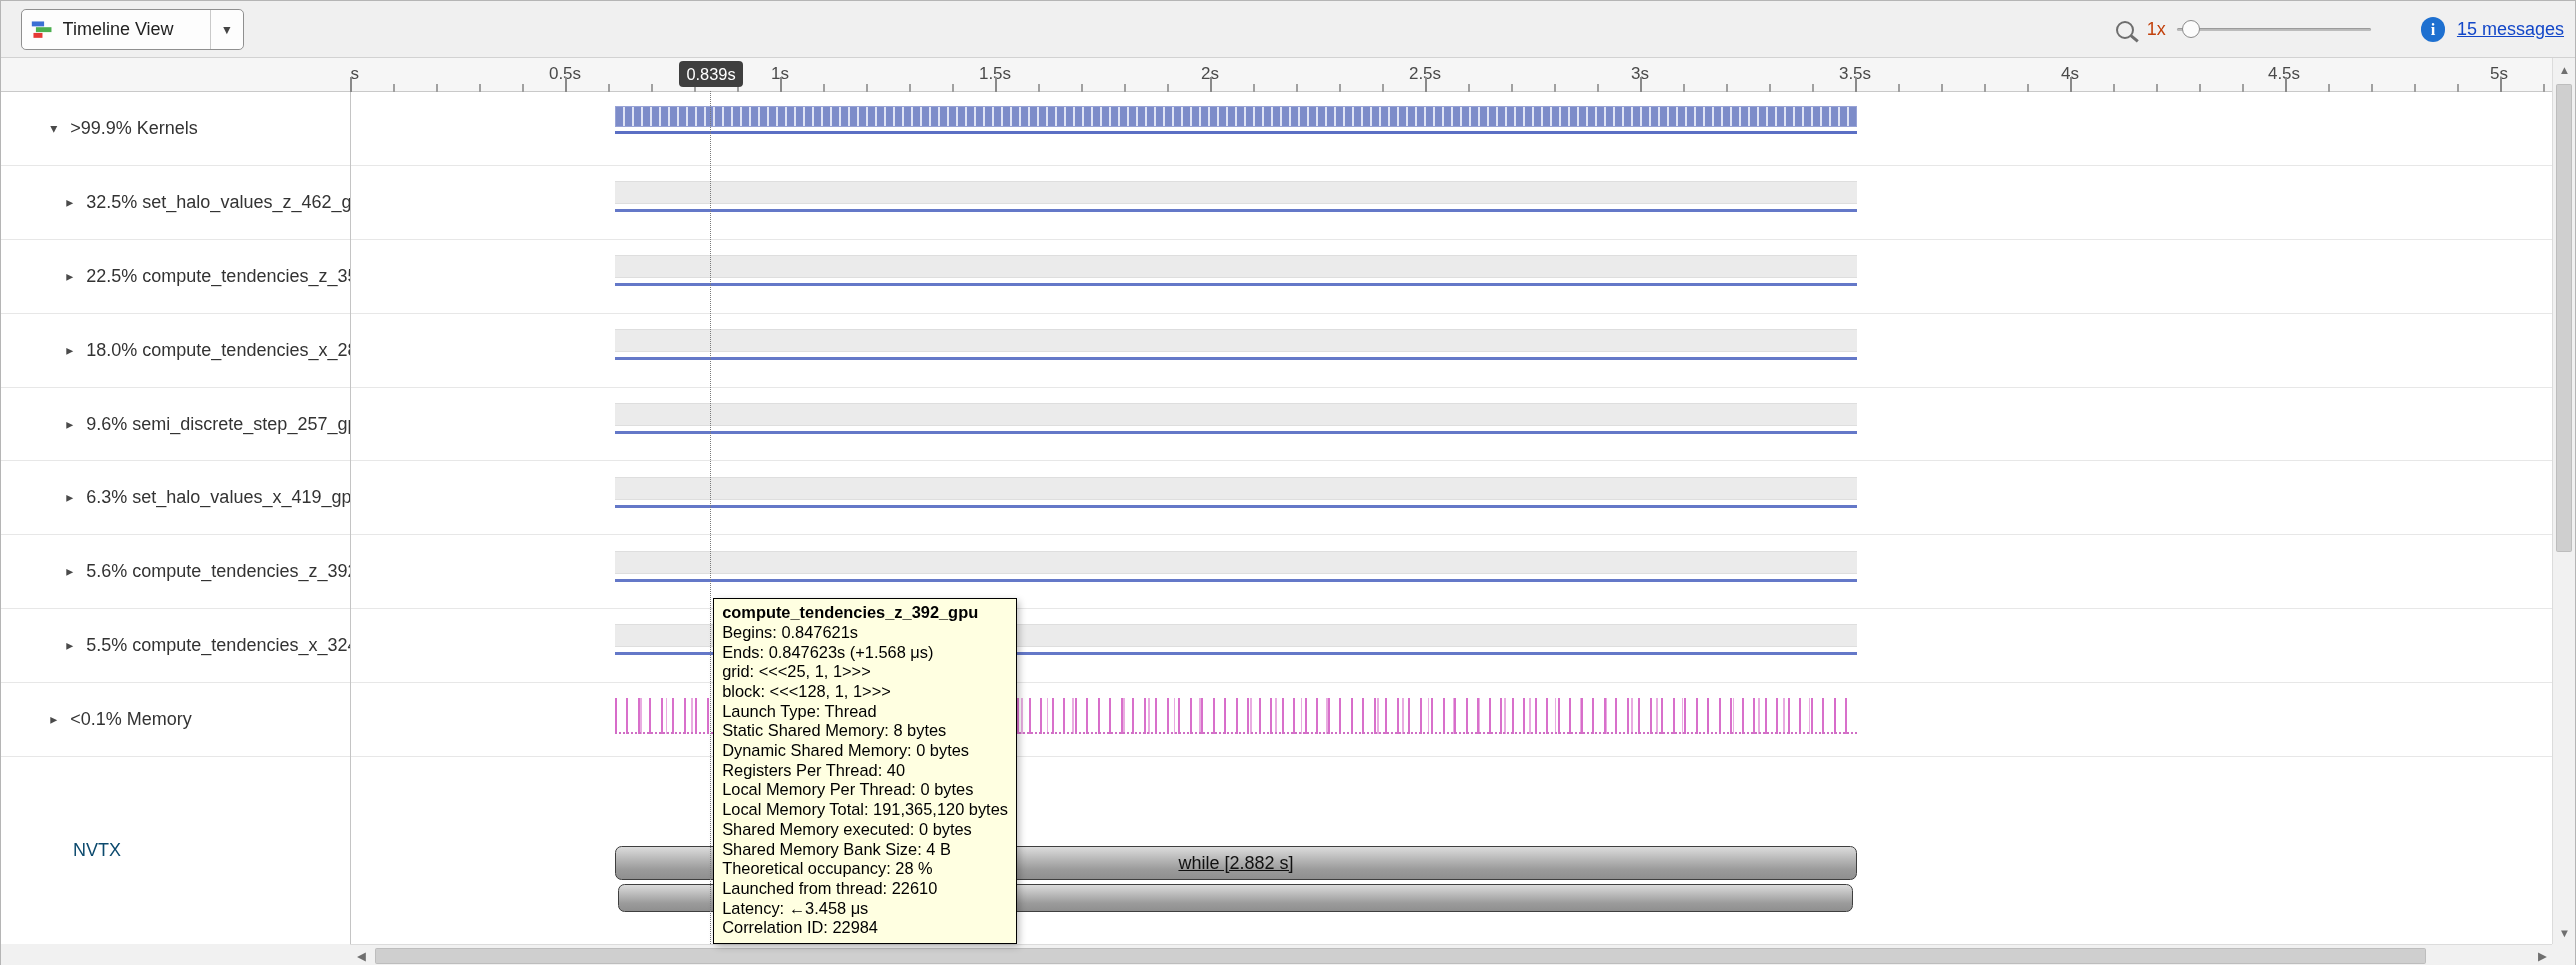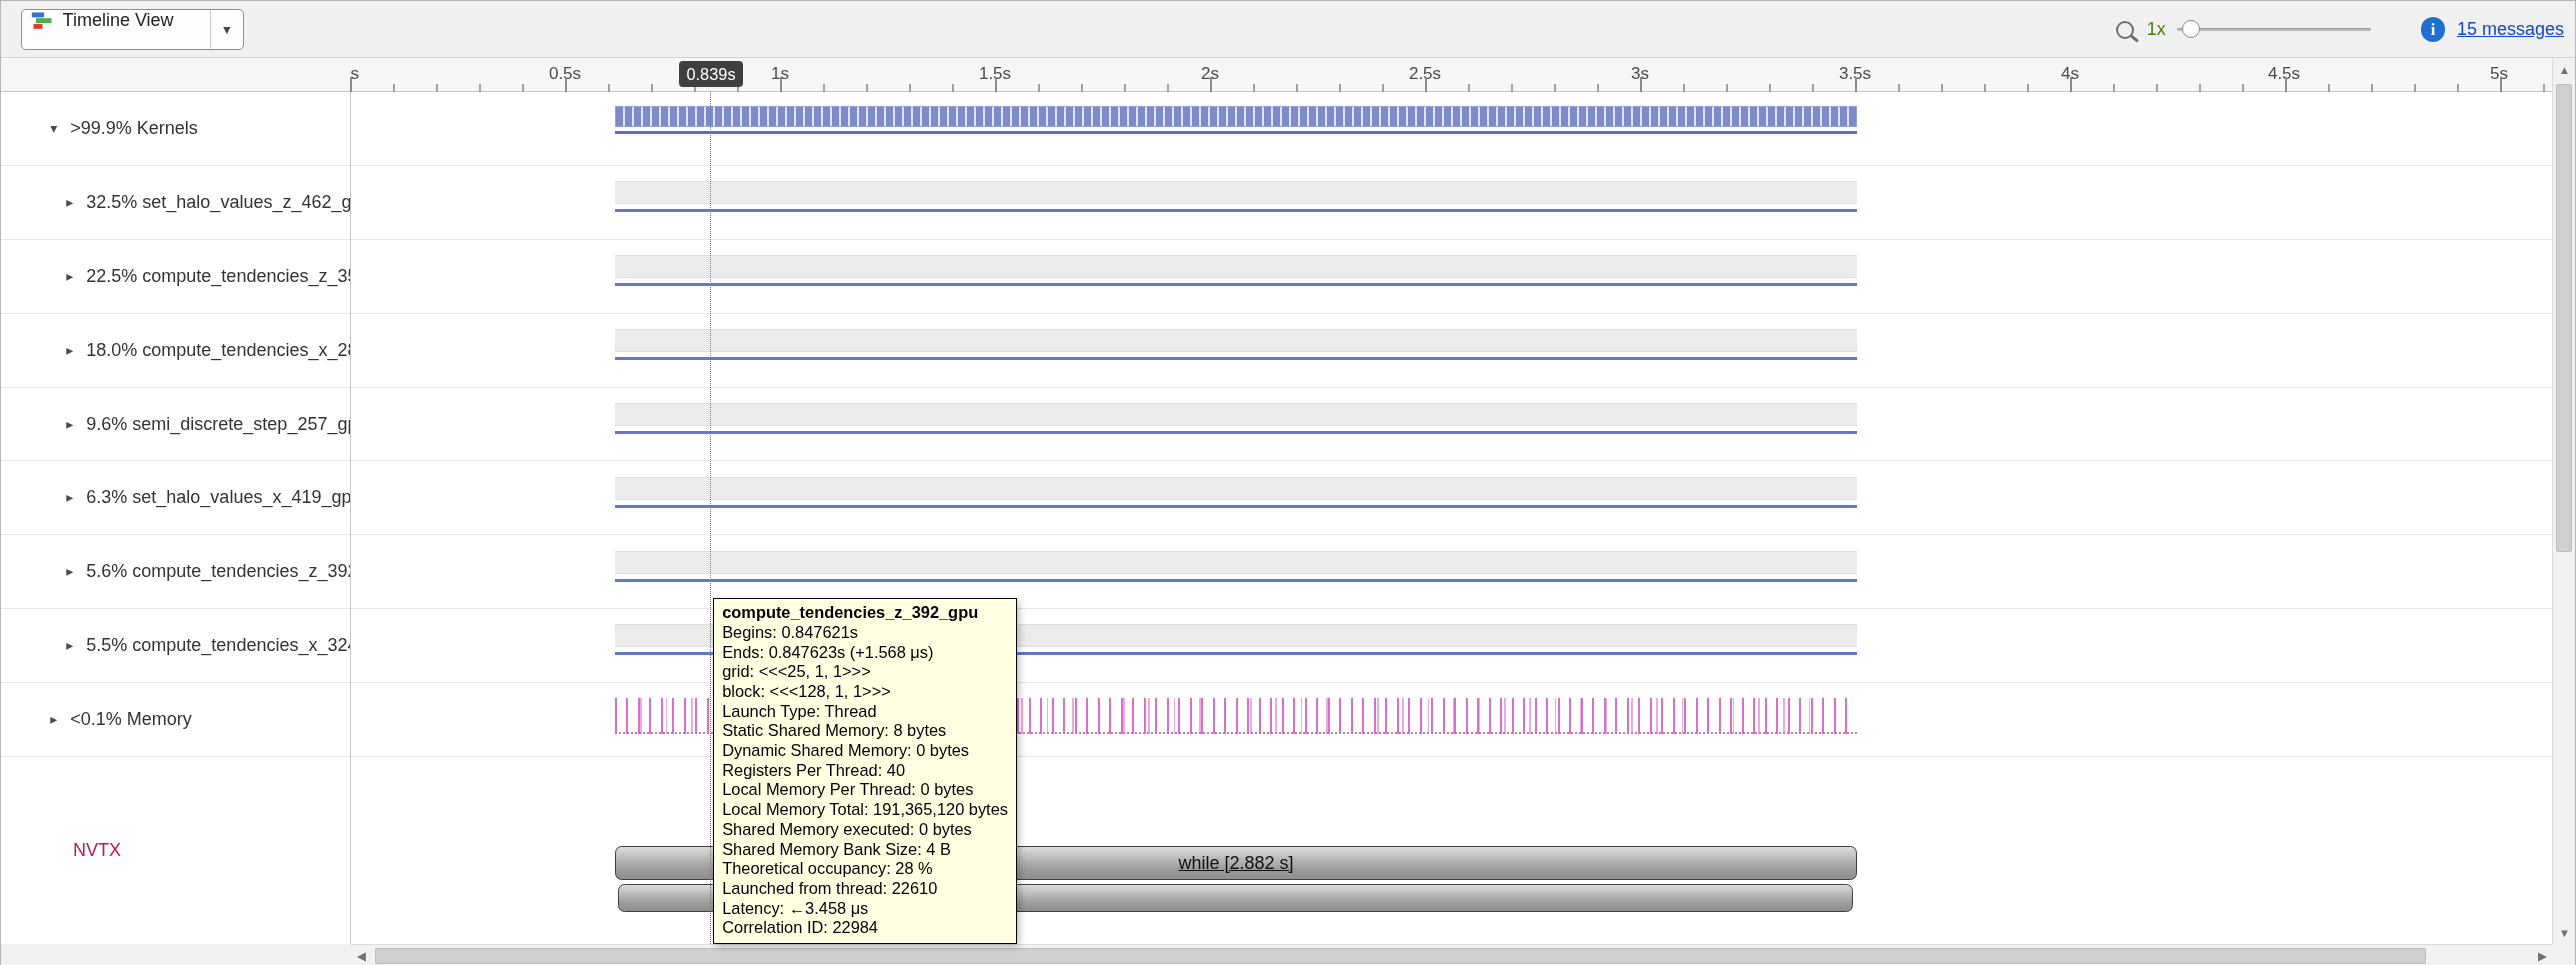--- a/index.html
+++ b/index.html
@@ -2,30 +2,30 @@
 <html style="font-size:13px"><head>
 <meta charset="utf-8">
 <style>
   * { margin:0; padding:0; box-sizing:border-box; }
   html,body { width:2576px; height:966px; }
   body { font-family:"Liberation Sans","DejaVu Sans",sans-serif; background:#e9e9e9; }
   .app { position:relative; width:2576px; height:966px; background:#ffffff; overflow:hidden; border:0.8px solid #b5b5b5; }
 
   
   .toolbar { position:absolute; left:0; top:0; width:2576px; height:57px; background:#f0f0f0; border-bottom:0.8px solid #d2d2d2; z-index:20; }
-  .view-dropdown { position:absolute; left:19.7px; top:8.2px; width:223px; height:41px; background:#fdfdfd; border:0.8px solid #8f8f8f; border-radius:4.9px; display:flex; padding:0 0 0 9.8px; font-size:18px; color:#222; cursor:default; }
+  .view-dropdown { position:absolute; left:19.7px; top:8.2px; width:223px; height:41px; background:#fdfdfd; border:0.8px solid #8f8f8f; border-radius:4.9px; display:flex; align-items:center; padding:0 0 0 9.8px; font-size:18px; color:#222; cursor:default; }
   .vd-icon { width:21.3px; height:21.3px; margin-right:9.8px; flex:0 0 auto; }
   .vd-icon svg { display:block; }
   .vd-label { flex:1 1 auto; white-space:nowrap; overflow:hidden; }
   .vd-arrow { border-left:0.8px solid #c9c9c9; height:100%; display:flex; align-items:center; padding:0 9.8px; font-size:12.3px; color:#444; }
 
   .toolbar-right { position:absolute; right:13px; top:0; height:57px; display:flex; align-items:center; gap:11.5px; }
   .glass { position:relative; width:18px; height:18px; border:2.5px solid #6e6e6e; border-radius:50%; margin-right:1.6px; }
   .glass::after { content:""; position:absolute; width:9px; height:2.5px; background:#6e6e6e; right:-7.4px; bottom:-2.5px; transform:rotate(40deg); }
-  .zoom-level { font-size:18px; color:#4d7c0f; }
+  .zoom-level { font-size:18px; color:#c2410c; }
   .slider { position:relative; width:194px; height:21.3px; }
   .slider-track { position:absolute; left:0; right:0; top:9px; height:3.3px; background:#bdbdbd; border-radius:1.6px; box-shadow:inset 0 0.8px 0.8px rgba(0,0,0,.25); }
   .slider-thumb { position:absolute; left:4.9px; top:1.6px; width:18px; height:18px; background:#fcfcfc; border:0.8px solid #8a8a8a; border-radius:50%; }
   .info-circle { margin-left:38px; width:24.6px; height:24.6px; border-radius:50%; background:#1e70d0; color:#fff; display:flex; align-items:center; justify-content:center; font-size:16.4px; font-weight:bold; font-family:"Liberation Serif","DejaVu Serif",serif; }
   .messages { font-size:18px; color:#1347c8; text-decoration:underline; cursor:pointer; white-space:nowrap; }
 
   
   .ruler { position:absolute; left:0; top:57px; width:2576px; height:34px; background:#f6f6f6; border-bottom:0.8px solid #c9c9c9; z-index:6; }
   .ruler-scale { position:absolute; left:349px; top:0; width:2204px; height:34px; overflow:hidden; }
   .ruler-scale::before { content:""; position:absolute; left:0; bottom:0; width:100%; height:8.2px;
@@ -34,21 +34,21 @@
       background:repeating-linear-gradient(90deg,#8a8a8a 0 1.6px,transparent 1.6px 215px); }
   .tick-label { position:absolute; top:5.7px; transform:translateX(-50%); font-size:17px; color:#4a4a4a; white-space:nowrap; }
   .cursor-badge { position:absolute; left:361px; top:3.3px; transform:translateX(-50%); background:#3f3f3f; color:#fff; font-size:16.4px; padding:3.3px 7.4px; border-radius:4.1px; z-index:8; white-space:nowrap; }
 
   
   .lrow { position:absolute; left:0; width:349px; height:74px; display:flex; align-items:center; font-size:18px; color:#333; background:transparent; cursor:default; }
   .chev { width:19.7px; text-align:center; font-size:14px; color:#4a4a4a; flex:0 0 auto; }
   .ind0 { margin-left:43px; }
   .ind1 { margin-left:59px; }
   .llabel { margin-left:6.6px; white-space:nowrap; overflow:hidden; }
-  .nvtx-label-row { position:absolute; left:0; top:755px; width:349px; height:189px; display:flex; align-items:center; font-size:18px; color:#be185d; padding-left:72px; }
+  .nvtx-label-row { position:absolute; left:0; top:755px; width:349px; height:189px; display:flex; align-items:center; font-size:18px; color:#0c4a6e; padding-left:72px; }
   .vdiv { position:absolute; left:349px; top:57px; width:0.8px; height:886px; background:#c4c4c4; z-index:5; }
 
   
   .sep { position:absolute; left:0; width:2553px; height:0.8px; background:#e7e7e7; }
   .kticks { position:absolute; left:614px; width:1242px; height:21.3px;
       background:repeating-linear-gradient(90deg,#7d8cc9 0 7.4px,#dfe3f4 7.4px 9px);
       border:0.8px solid #98a3d6; }
   .kline  { position:absolute; left:614px; width:1242px; height:3.3px; background:#5b6fc4; }
   .band   { position:absolute; left:614px; width:1242px; height:23px; background:#ebebeb; border-top:0.8px solid #dedede; border-bottom:0.8px solid #dedede; }
   .blueline { position:absolute; left:614px; width:1242px; height:2.5px; background:#6478c8; }

